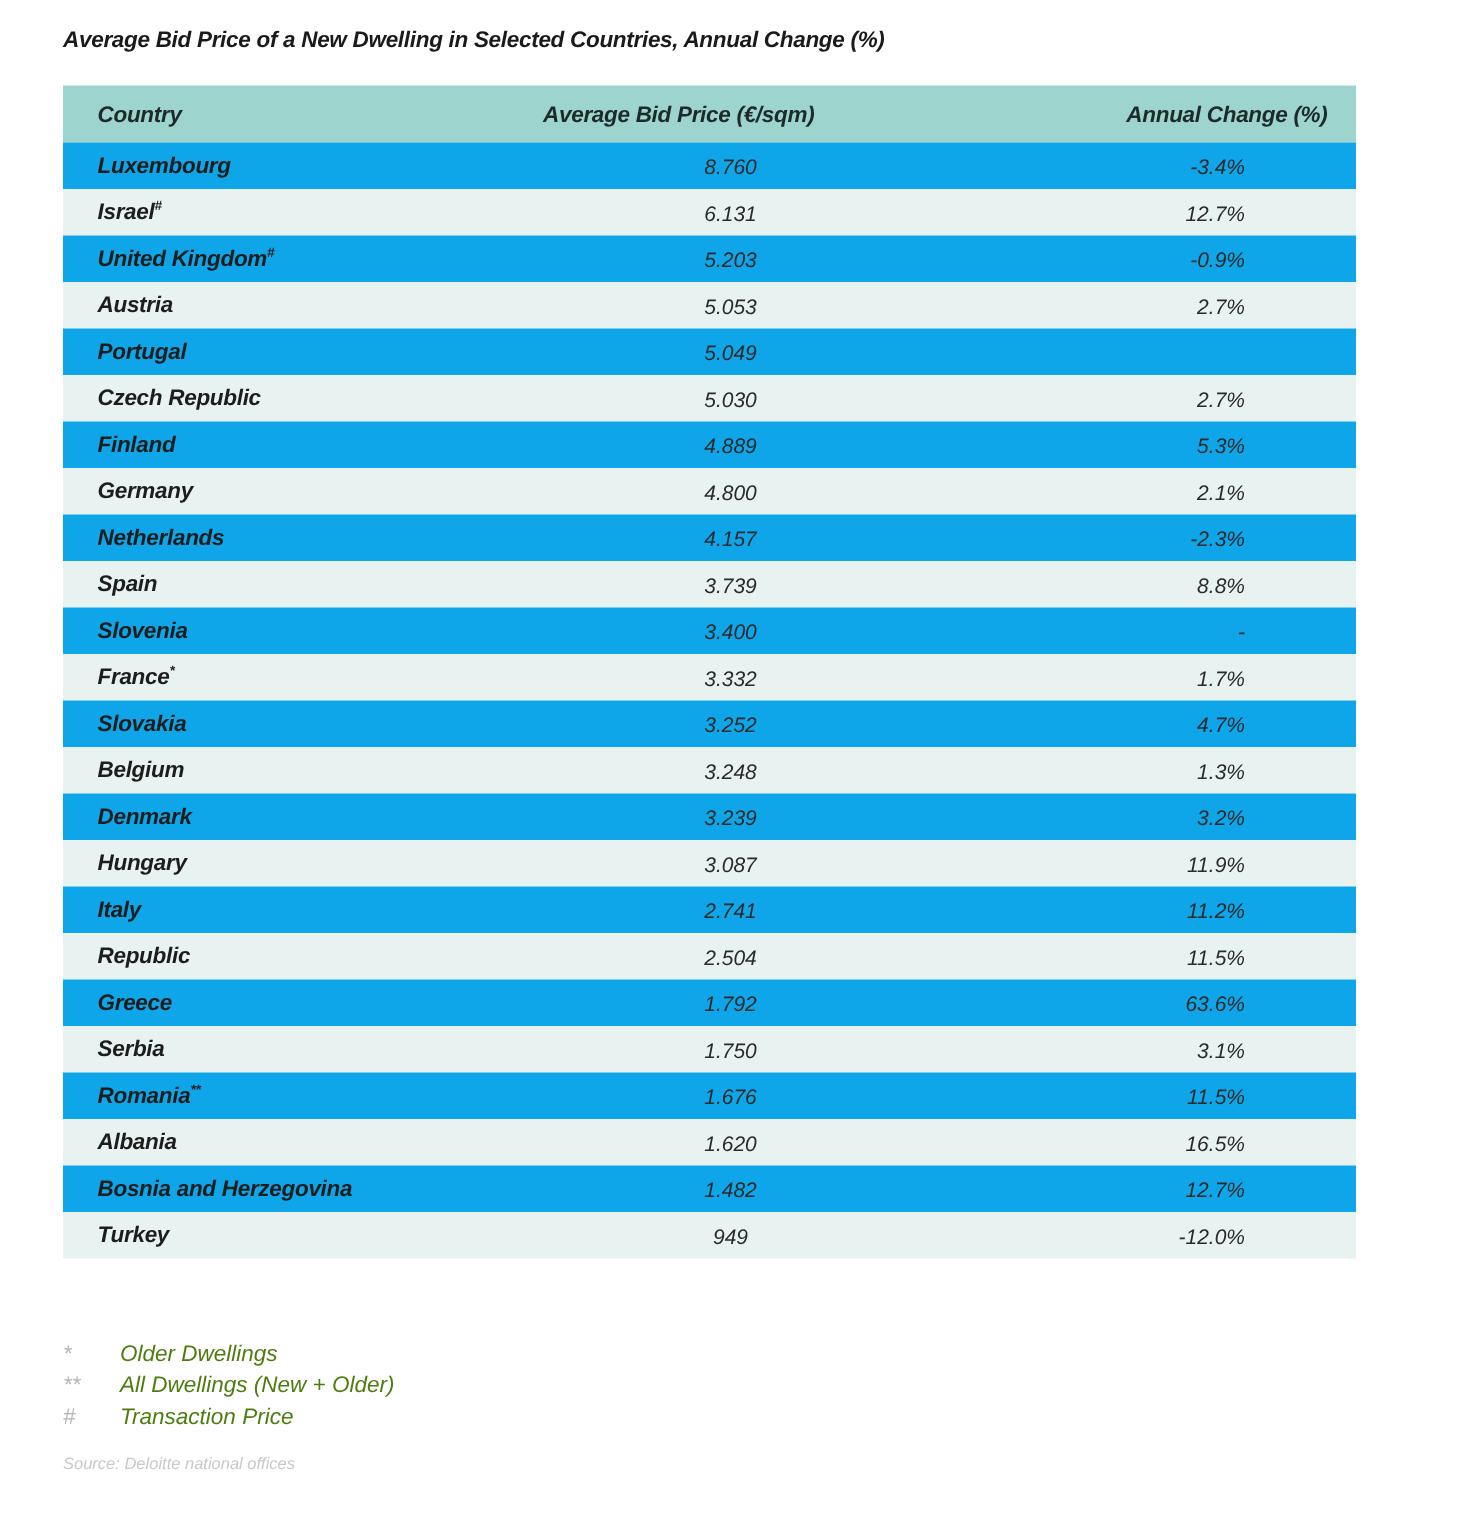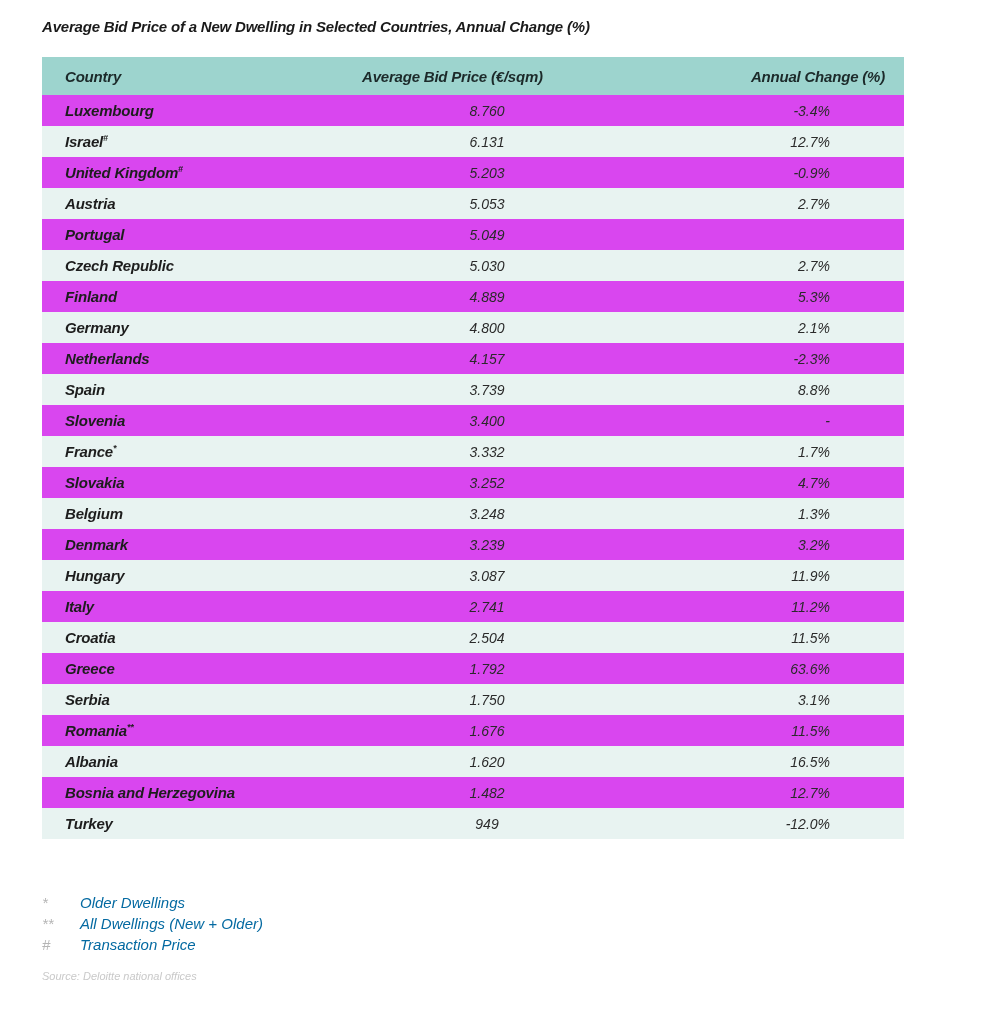--- a/index.html
+++ b/index.html
@@ -47,21 +47,21 @@
     letter-spacing: -0.2px;
   }
   .hc-country { padding-left: 23px; }
   .hc-price   { }
   .hc-change  { text-align: right; padding-right: 19px; }
   .tbody .row {
     display: grid;
     grid-template-columns: 320px 250px 292px;
     align-items: center;
     height: 31px;
-    background: #d946ef;
+    background: #0ea5e9;
   }
   .tbody .row:nth-child(even) {
     background: #e8f3f1;
   }
   .cell-country {
     padding-left: 23px;
     font-size: 15px;
     font-weight: bold;
     color: #1d1d1d;
     letter-spacing: -0.2px;
@@ -91,21 +91,21 @@
     width: 600px;
     color: #b5b5b5;
     font-size: 15px;
   }
   .footnote-row {
     display: grid;
     grid-template-columns: 38px auto;
     line-height: 21px;
   }
   .footnote-symbol { color: #b5b5b5; }
-  .footnote-text   { color: #0369a1; }
+  .footnote-text   { color: #4d7c0f; }
   .source {
     position: absolute;
     left: 42px;
     top: 970px;
     font-size: 11px;
     color: #c9c9c9;
   }
 </style>
 </head>
 <body>
@@ -199,21 +199,21 @@
           <div class="cell-country">Hungary</div>
           <div class="cell-price">3.087</div>
           <div class="cell-change">11.9%</div>
         </div>
         <div class="row">
           <div class="cell-country">Italy</div>
           <div class="cell-price">2.741</div>
           <div class="cell-change">11.2%</div>
         </div>
         <div class="row">
-          <div class="cell-country">Croatia</div>
+          <div class="cell-country">Republic</div>
           <div class="cell-price">2.504</div>
           <div class="cell-change">11.5%</div>
         </div>
         <div class="row">
           <div class="cell-country">Greece</div>
           <div class="cell-price">1.792</div>
           <div class="cell-change">63.6%</div>
         </div>
         <div class="row">
           <div class="cell-country">Serbia</div>

